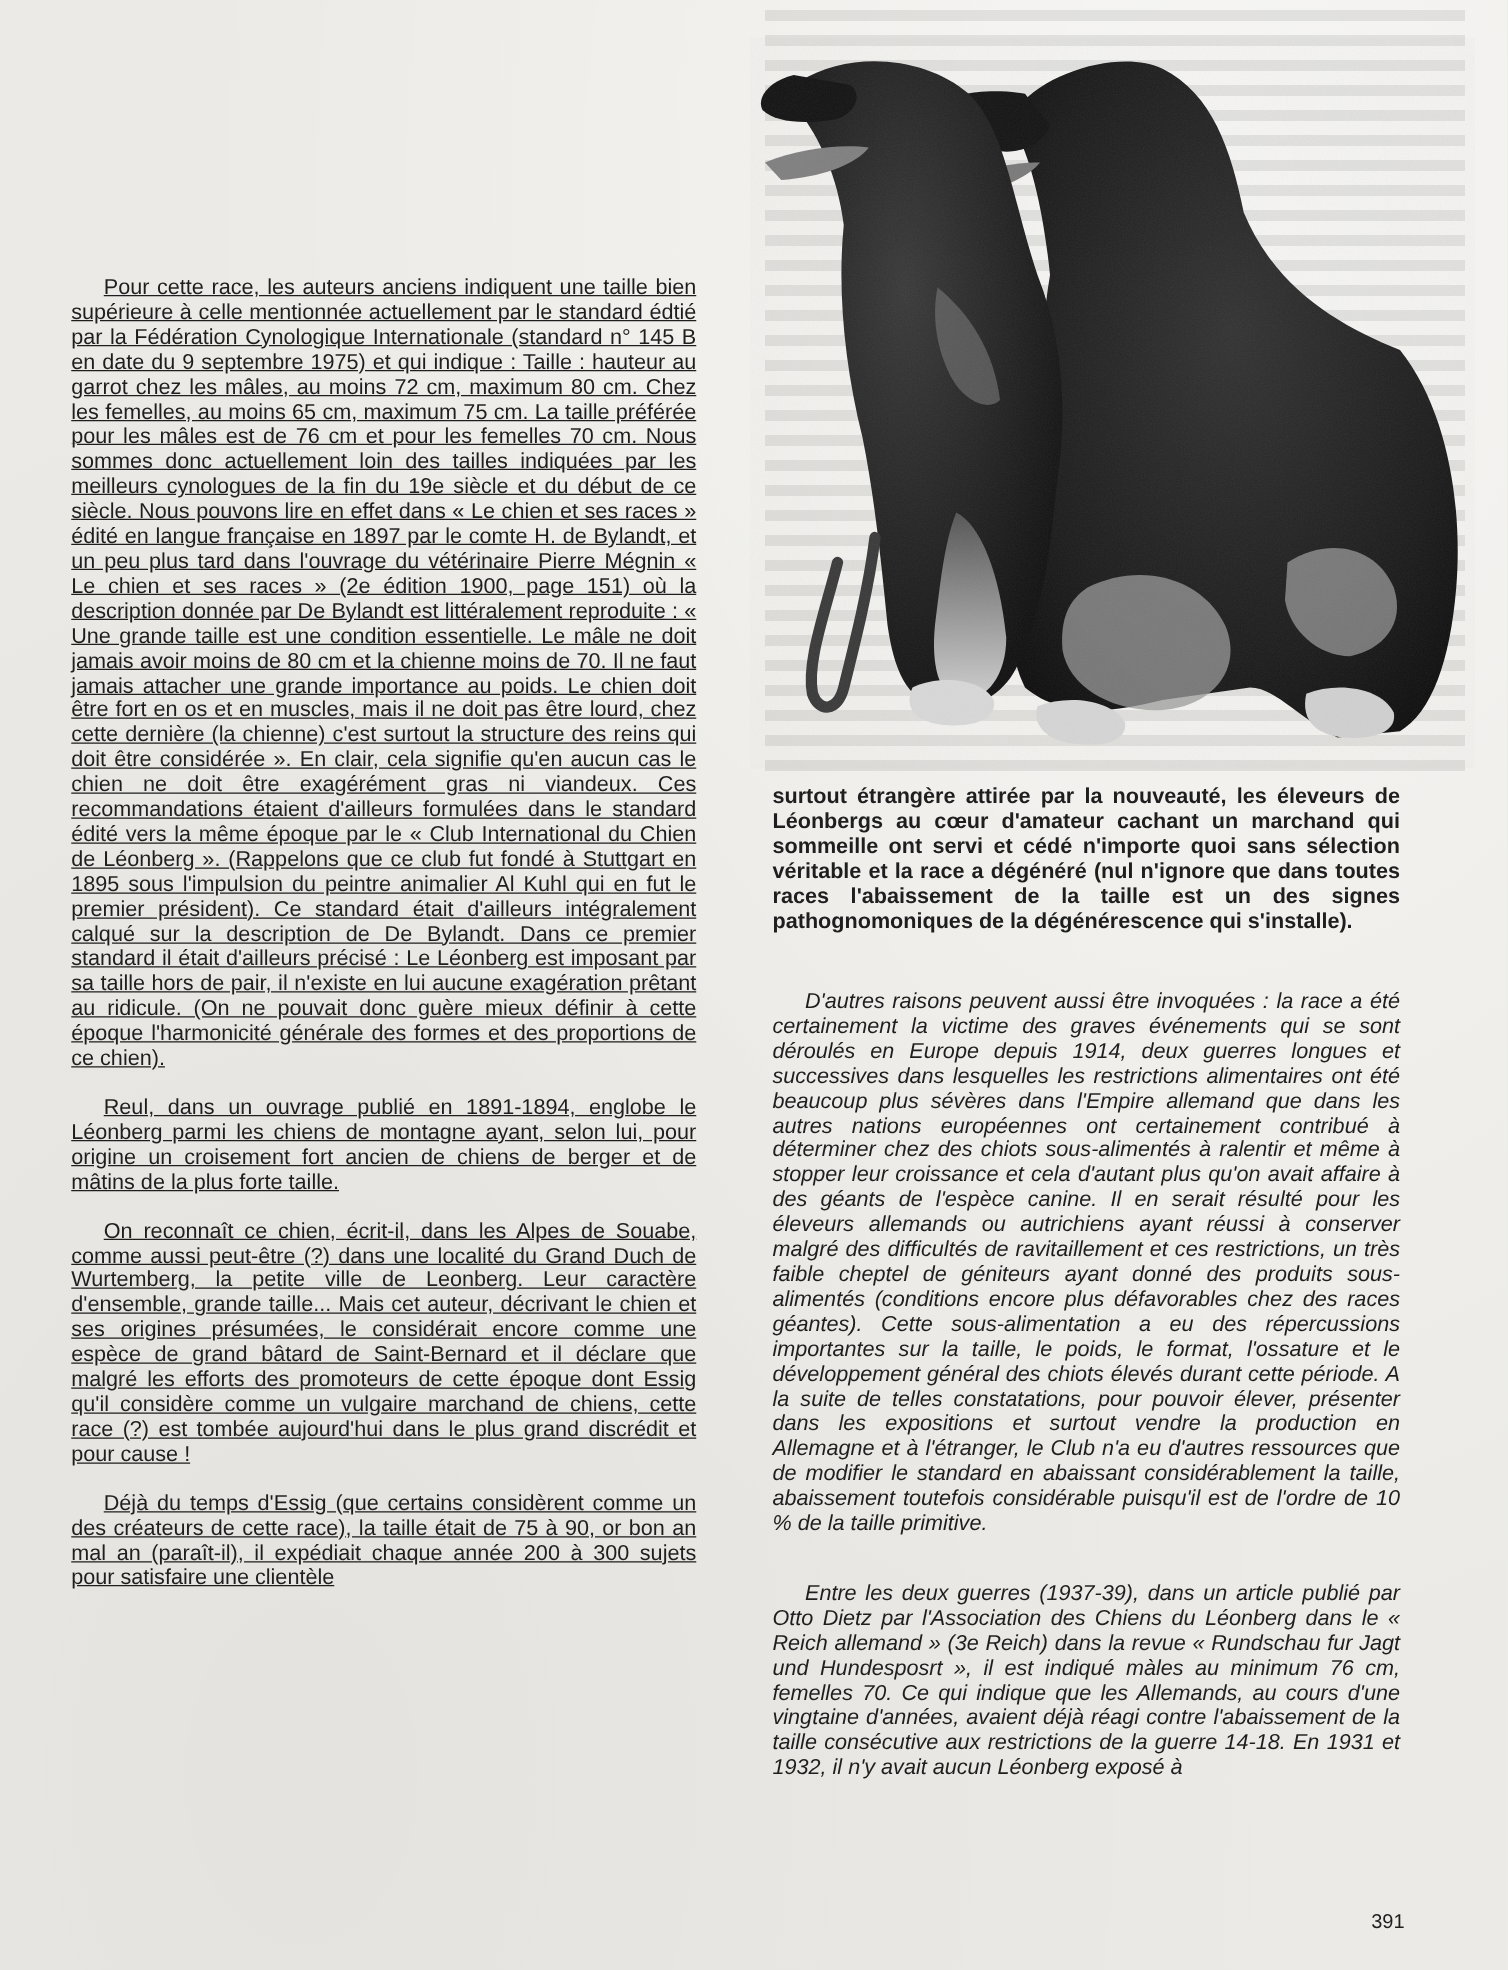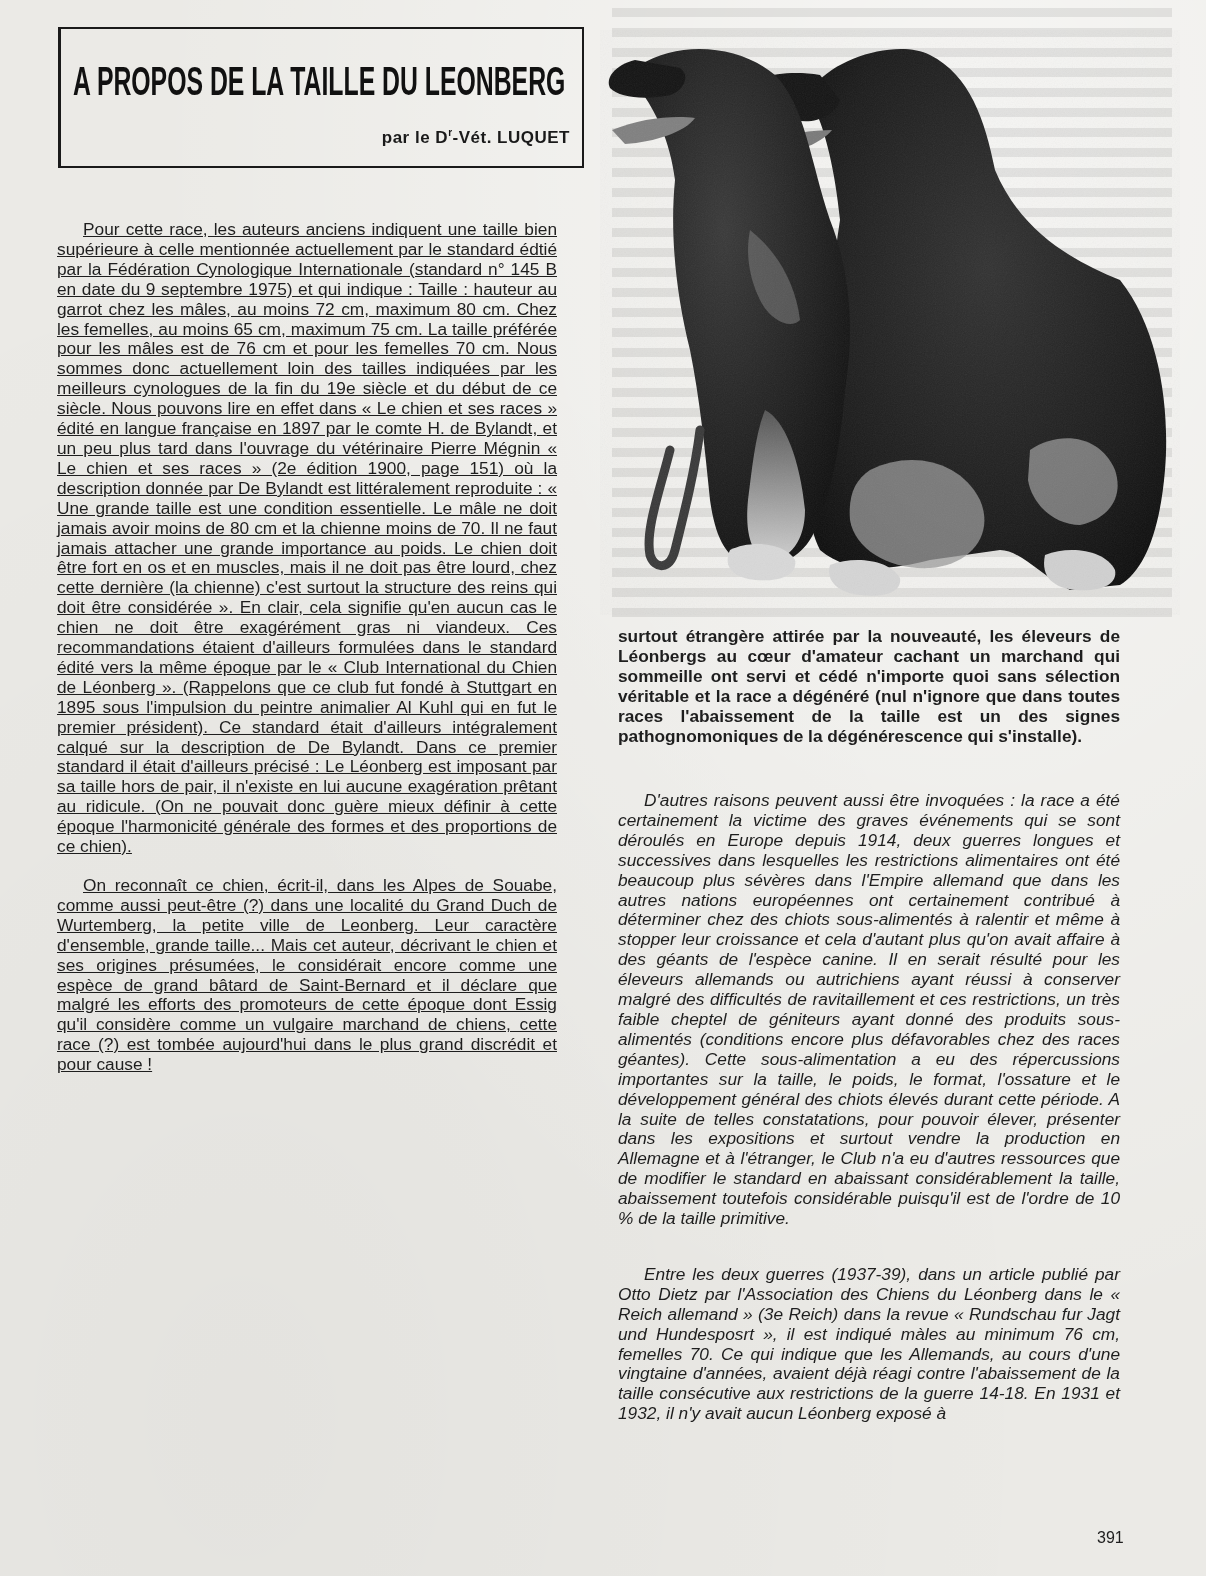--- a/index.html
+++ b/index.html
@@ -68,28 +68,26 @@
       background: repeating-linear-gradient(to bottom, #000 0 9px, transparent 9px 20px);
     }
   </style>
 </head>
 <body>
 
 <div class="page">
 
   <div class="showthrough"></div>
 
-  <div class="title-box">
-    <div class="title">A PROPOS DE LA TAILLE DU LEONBERG</div>
-    <div class="byline"><span>par le D</span><sup>r</sup><span>-Vét. LUQUET</span></div>
-  </div>
 
   <div class="col col-left">
     <p>Pour cette race, les auteurs anciens indiquent une taille bien supérieure à celle mentionnée actuellement par le standard édtié par la Fédération Cynologique Internationale (standard n° 145 B en date du 9 septembre 1975) et qui indique : Taille : hauteur au garrot chez les mâles, au moins 72 cm, maximum 80 cm. Chez les femelles, au moins 65 cm, maximum 75 cm. La taille préférée pour les mâles est de 76 cm et pour les femelles 70 cm. Nous sommes donc actuellement loin des tailles indiquées par les meilleurs cynologues de la fin du 19e siècle et du début de ce siècle. Nous pouvons lire en effet dans « Le chien et ses races » édité en langue française en 1897 par le comte H. de Bylandt, et un peu plus tard dans l'ouvrage du vétérinaire Pierre Mégnin « Le chien et ses races » (2e édition 1900, page 151) où la description donnée par De Bylandt est littéralement reproduite : « Une grande taille est une condition essentielle. Le mâle ne doit jamais avoir moins de 80 cm et la chienne moins de 70. Il ne faut jamais attacher une grande importance au poids. Le chien doit être fort en os et en muscles, mais il ne doit pas être lourd, chez cette dernière (la chienne) c'est surtout la structure des reins qui doit être considérée ». En clair, cela signifie qu'en aucun cas le chien ne doit être exagérément gras ni viandeux. Ces recommandations étaient d'ailleurs formulées dans le standard édité vers la même époque par le « Club International du Chien de Léonberg ». (Rappelons que ce club fut fondé à Stuttgart en 1895 sous l'impulsion du peintre animalier Al Kuhl qui en fut le premier président). Ce standard était d'ailleurs intégralement calqué sur la description de De Bylandt. Dans ce premier standard il était d'ailleurs précisé : Le Léonberg est imposant par sa taille hors de pair, il n'existe en lui aucune exagération prêtant au ridicule. (On ne pouvait donc guère mieux définir à cette époque l'harmonicité générale des formes et des proportions de ce chien).</p>
+    <p>Reul, dans un ouvrage publié en 1891-1894, englobe le Léonberg parmi les chiens de montagne ayant, selon lui, pour origine un croisement fort ancien de chiens de berger et de mâtins de la plus forte taille.</p>
     <p>On reconnaît ce chien, écrit-il, dans les Alpes de Souabe, comme aussi peut-être (?) dans une localité du Grand Duch de Wurtemberg, la petite ville de Leonberg. Leur caractère d'ensemble, grande taille... Mais cet auteur, décrivant le chien et ses origines présumées, le considérait encore comme une espèce de grand bâtard de Saint-Bernard et il déclare que malgré les efforts des promoteurs de cette époque dont Essig qu'il considère comme un vulgaire marchand de chiens, cette race (?) est tombée aujourd'hui dans le plus grand discrédit et pour cause !</p>
+    <p>Déjà du temps d'Essig (que certains considèrent comme un des créateurs de cette race), la taille était de 75 à 90, or bon an mal an (paraît-il), il expédiait chaque année 200 à 300 sujets pour satisfaire une clientèle</p>
   </div>
 
   <svg class="photo" viewBox="0 0 580 585" xmlns="http://www.w3.org/2000/svg">
     <defs>
       <radialGradient id="furA" cx="0.4" cy="0.35" r="0.7">
         <stop offset="0" stop-color="#3a3a3a"></stop>
         <stop offset="0.6" stop-color="#222"></stop>
         <stop offset="1" stop-color="#111"></stop>
       </radialGradient>
       <radialGradient id="furB" cx="0.5" cy="0.4" r="0.7">

